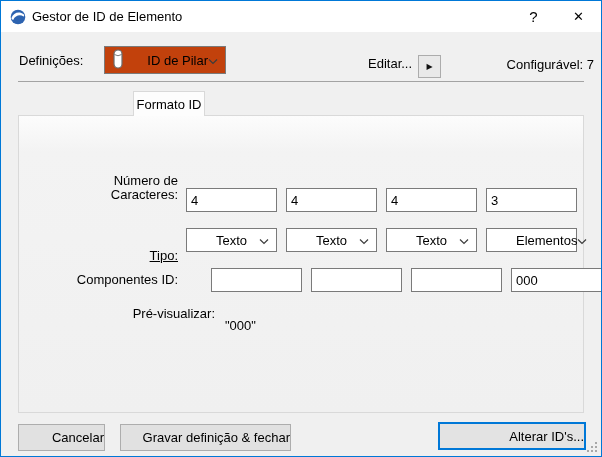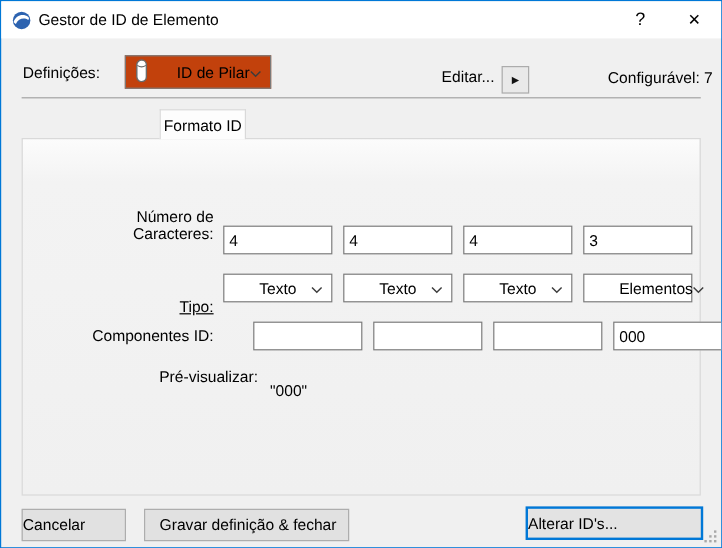--- a/index.html
+++ b/index.html
@@ -58,21 +58,21 @@
   .field { font-family:"Liberation Sans", sans-serif; font-size:13px; padding:0 4px; color:#000; outline:none; }
   .combo { display:flex; align-items:center;padding-left:24px; }
   .combo .val { margin-left:5px; flex:1; }
   .c1 { left:167px; } .c2 { left:267px; } .c3 { left:367px; } .c4 { left:467px; }
   .r1 { top:72px; } .r2 { top:112px; } .r3 { top:152px;margin-left:25px; }
   .preview-val { position:absolute; left:206px; top:202px; white-space:nowrap; }
   
   .btn {
     position:absolute; height:27px; background:#e1e1e1; border:1px solid #adadad;
     font-family:"Liberation Sans", sans-serif; font-size:13px; color:#000;
-    display:flex; align-items:center; justify-content:flex-start; cursor:default;
+    display:flex; align-items:center; justify-content:flex-end; cursor:default;
   }
   .btn-cancel { left:17px; top:423px; width:87px; }
   .btn-save   { left:119px; top:423px; width:171px;padding-left:12px; }
   .btn-change { left:437px; top:421px; width:148px; height:28px; border:2px solid #0078d7; background:#e3e3e3; }
   .grip { position:absolute; right:3px; bottom:3px; width:13px; height:13px; }
 </style>
 </head>
 <body>
 
 <div class="window">

